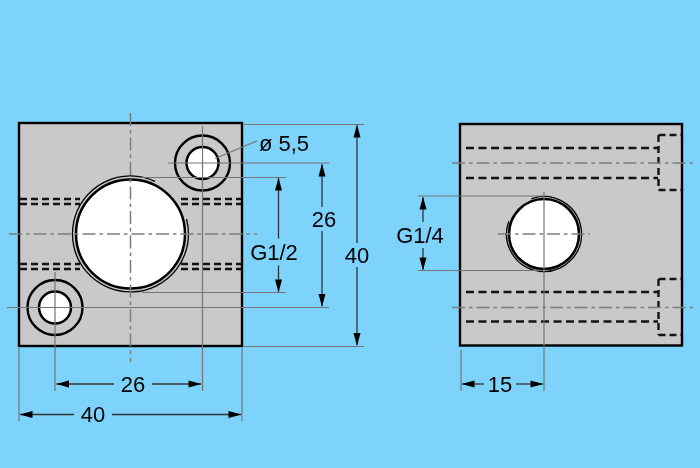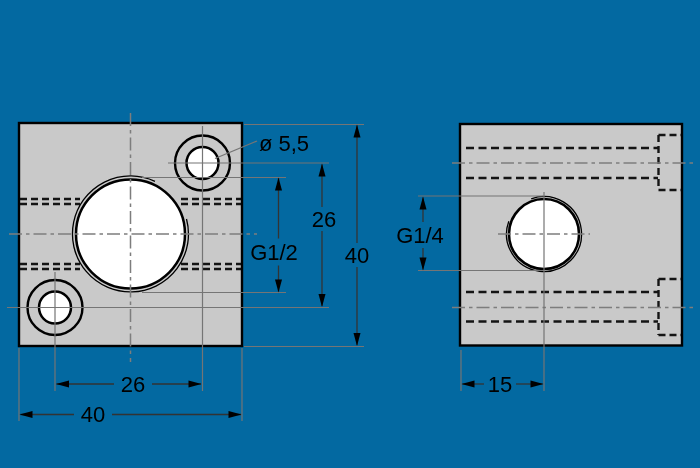--- a/index.html
+++ b/index.html
@@ -1,16 +1,16 @@
 <!DOCTYPE html>
 <html><head>
 <meta charset="utf-8">
 <style>
   html,body{margin:0;padding:0;background:#ffffff;}
-  .stage{width:700px;height:468px;position:relative;background:#0369a1;overflow:hidden;}
+  .stage{width:700px;height:468px;position:relative;background:#7dd3fc;overflow:hidden;}
   svg{display:block;}
   .body-rect{stroke:#000000;stroke-width:2.4;}
   .hidden-line{stroke:#141414;stroke-width:2.4;stroke-dasharray:7 4;fill:none;}
   .hidden-line-r{stroke:#141414;stroke-width:2.4;stroke-dasharray:8 4.5;fill:none;}
   .centerline{stroke:#7d7d7d;stroke-width:1.5;stroke-dasharray:13 4 3.5 4;fill:none;}
   .ext{stroke:#757575;stroke-width:1.2;fill:none;}
   .dim{stroke:#333333;stroke-width:1.3;fill:none;}
   .arrow{fill:#000000;stroke:none;}
   .bore{fill:#ffffff;stroke:#000000;stroke-width:2.5;}
   .cb{fill:none;stroke:#000000;stroke-width:2.4;}

